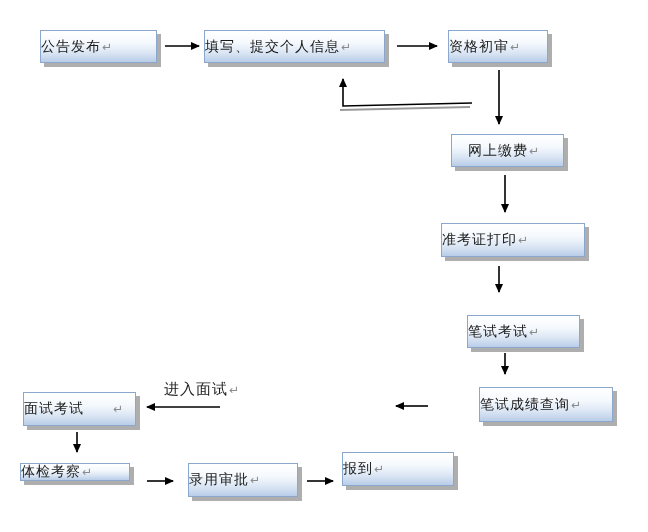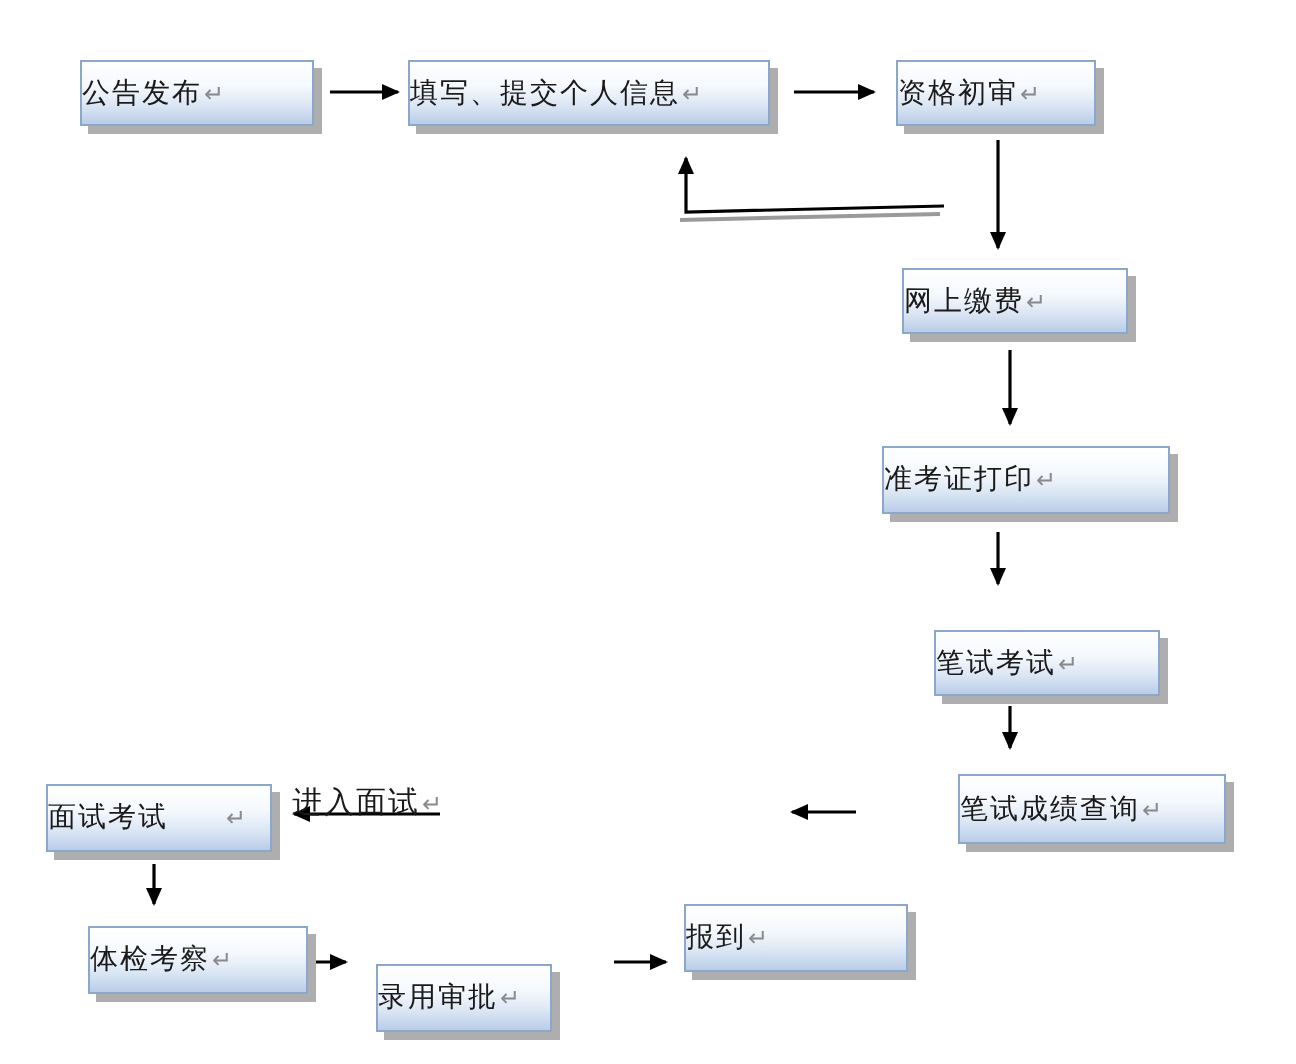--- a/index.html
+++ b/index.html
@@ -86,21 +86,21 @@
   <div class="node" style="left:204px; top:30px; width:181px; height:33px;">
     <span>填写、提交个人信息</span>
       <span class="pmark">↵</span>
   </div>
 
   <div class="node" style="left:448px; top:30px; width:100px; height:33px;">
     <span>资格初审</span>
       <span class="pmark">↵</span>
   </div>
 
-  <div class="node" style="left:451px; top:134px; width:113px; height:33px;">
+  <div class="node" style="left:451px; top:134px; width:113px; height:33px;padding-left:16px;">
     <span>网上缴费</span>
       <span class="pmark">↵</span>
   </div>
 
   <div class="node" style="left:441px; top:223px; width:144px; height:34px;">
     <span>准考证打印</span>
       <span class="pmark">↵</span>
   </div>
 
   <div class="node" style="left:447px; top:315px; width:113px; height:33px;margin-left:20px;">
@@ -112,33 +112,33 @@
     <span>笔试成绩查询</span>
       <span class="pmark">↵</span>
   </div>
 
 
   <div class="node" style="left:23px; top:392px; width:113px; height:34px;gap:28px;">
     <span>面试考试</span>
       <span class="pmark">↵</span>
   </div>
 
-  <div class="node" style="left:44px; top:463px; width:110px; height:34px;">
+  <div class="node" style="left:20px; top:463px; width:110px; height:18px;">
     <span>体检考察</span>
       <span class="pmark">↵</span>
   </div>
 
-  <div class="node" style="left:188px; top:463px; width:88px; height:34px;margin-top:19px;">
+  <div class="node" style="left:188px; top:463px; width:110px; height:34px;">
     <span>录用审批</span>
       <span class="pmark">↵</span>
   </div>
 
   <div class="node" style="left:342px; top:452px; width:112px; height:34px;">
     <span>报到</span>
       <span class="pmark">↵</span>
   </div>
 
 
-  <div class="edge-label" style="left:146px; top:380px;margin-top:12px;">
+  <div class="edge-label" style="left:164px; top:380px;">
     <span>进入面试</span><span class="pmark">↵</span>
   </div>
 
 </div>
 
 </body></html>

